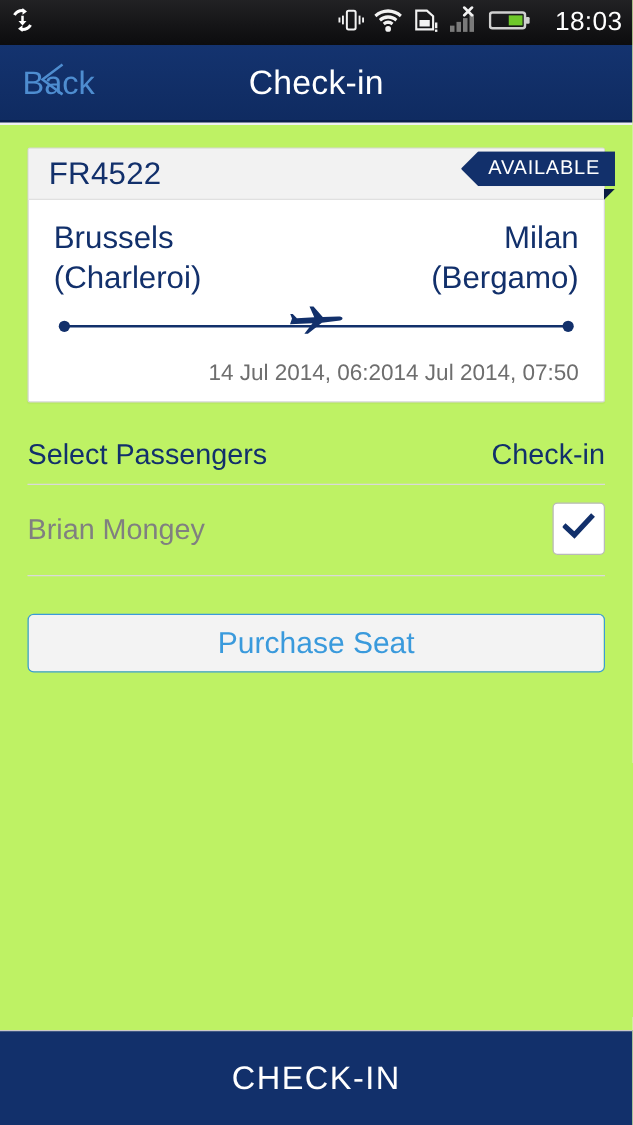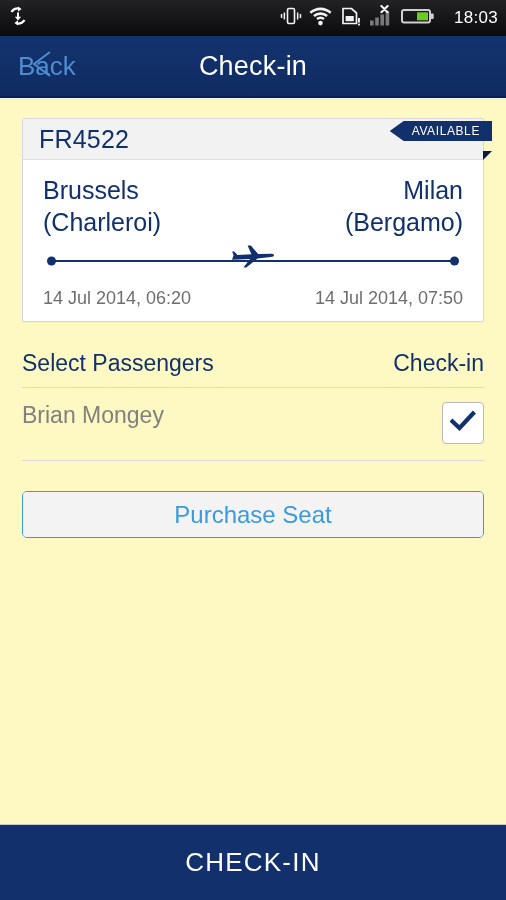--- a/index.html
+++ b/index.html
@@ -29,21 +29,21 @@
   .sb-left { display: flex; align-items: center; gap: 6px; }
   .sb-right {
     margin-left: auto;
     display: flex;
     align-items: center;
     gap: 7px;
   }
   .sb-icon { display: block; }
   .sb-clock {
     color: #ffffff;
-    font-size: 17px;
+    font-size: 21px;
     letter-spacing: 0.3px;
     margin-left: 12px;
     font-family: "Liberation Sans", sans-serif;
   }
 
   
   .appbar {
     height: 62px;
     background: #12306b;
     background: linear-gradient(to bottom, #14336f 0%, #0f2b61 100%);
@@ -86,21 +86,21 @@
     letter-spacing: 0.2px;
   }
 
   
   .content {
     position: absolute;
     top: 100px;
     left: 0;
     right: 0;
     bottom: 76px;
-    background: #fef9c3;
+    background: #bef264;
     padding: 18px 22px 0 22px;
   }
 
   
   .flight-card {
     background: #ffffff;
     border: 1px solid #d8d8d8;
     border-radius: 2px;
     position: relative;
     box-shadow: 0 1px 1px rgba(0,0,0,0.04);
@@ -116,24 +116,24 @@
   }
   .flight-no {
     color: #12306b;
     font-size: 25px;
     letter-spacing: 0.2px;
   }
   .ribbon {
     position: absolute;
     right: -9px;
     top: 2px;
-    height: 20px;
+    height: 28px;
     background: #12306b;
     color: #ffffff;
-    font-size: 12px;
+    font-size: 16px;
     letter-spacing: 0.6px;
     display: flex;
     align-items: center;
     padding: 0 12px 0 22px;
     clip-path: polygon(14px 0, 100% 0, 100% 100%, 14px 100%, 0 50%);
   }
   .ribbon-fold {
     position: absolute;
     right: -9px;
     top: 32px;
@@ -186,21 +186,21 @@
   .path-dot.end { right: 0; }
   .path-plane {
     position: absolute;
     left: 50%;
     top: 50%;
     transform: translate(-50%, -50%);
   }
 
   .times-row {
     display: flex;
-    justify-content: space-between;
+    justify-content: flex-end;
     margin-top: 12px;
   }
   .time-text {
     color: #6e6e6e;
     font-size: 18px;
   }
 
   
   .section-head {
     display: flex;
@@ -211,21 +211,21 @@
     border-bottom: 1px solid #d9d9d9;
   }
   .section-title, .section-action {
     color: #12306b;
     font-size: 23px;
     text-align: right;
   }
 
   .passenger-row {
     display: flex;
-    align-items: flex-start;
+    align-items: center;
     justify-content: space-between;
     padding: 14px 0 16px 0;
     border-bottom: 1px solid #d9d9d9;
   }
   .passenger-name {
     color: #808080;
     font-size: 23px;
   }
   .checkbox {
     width: 42px;

